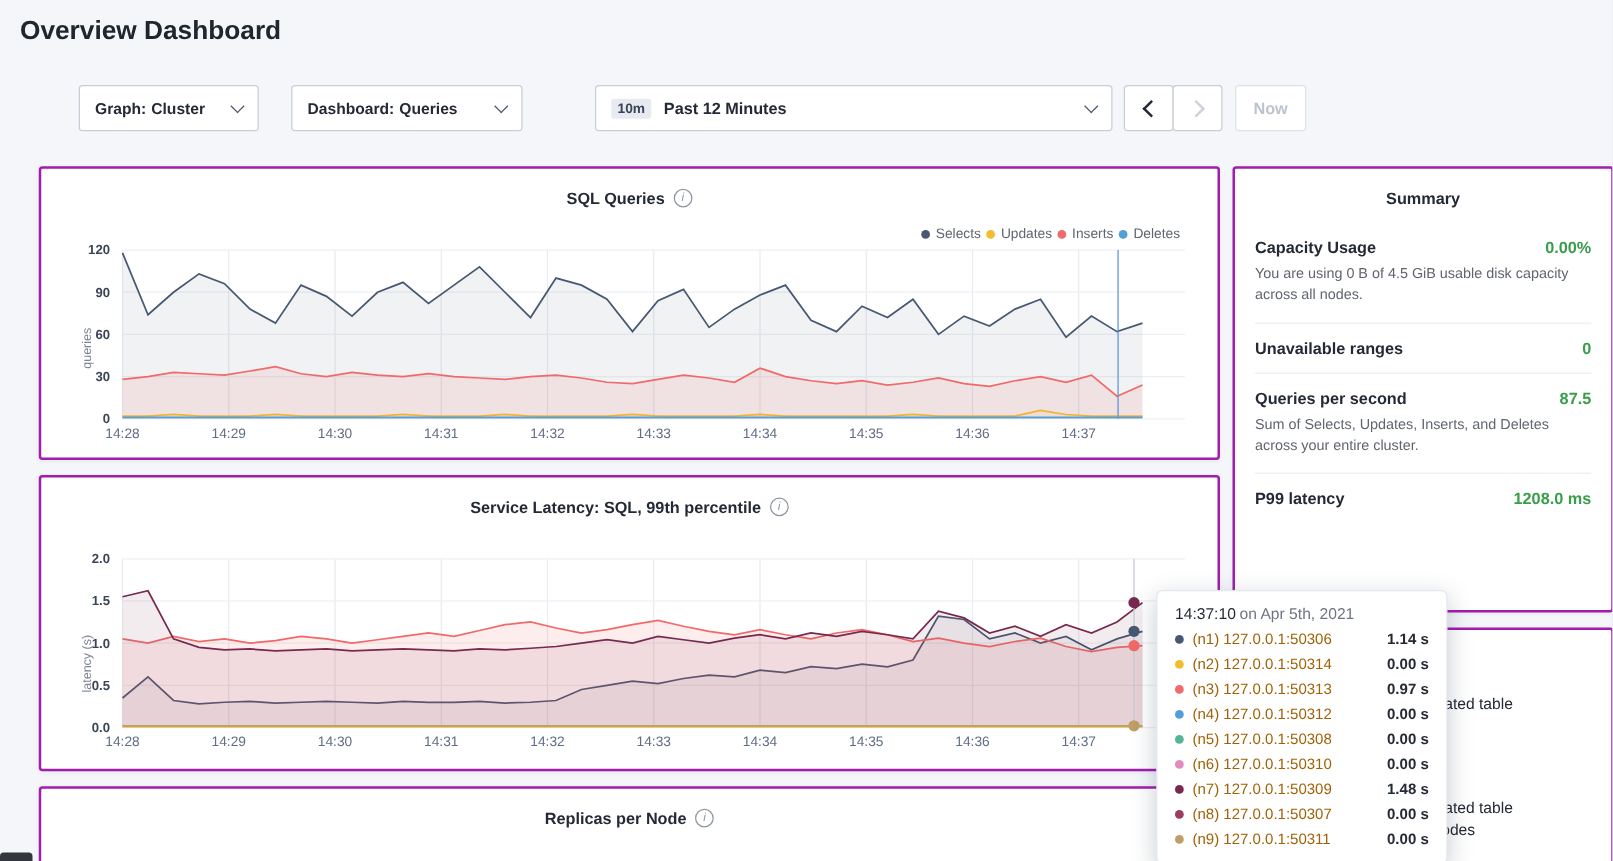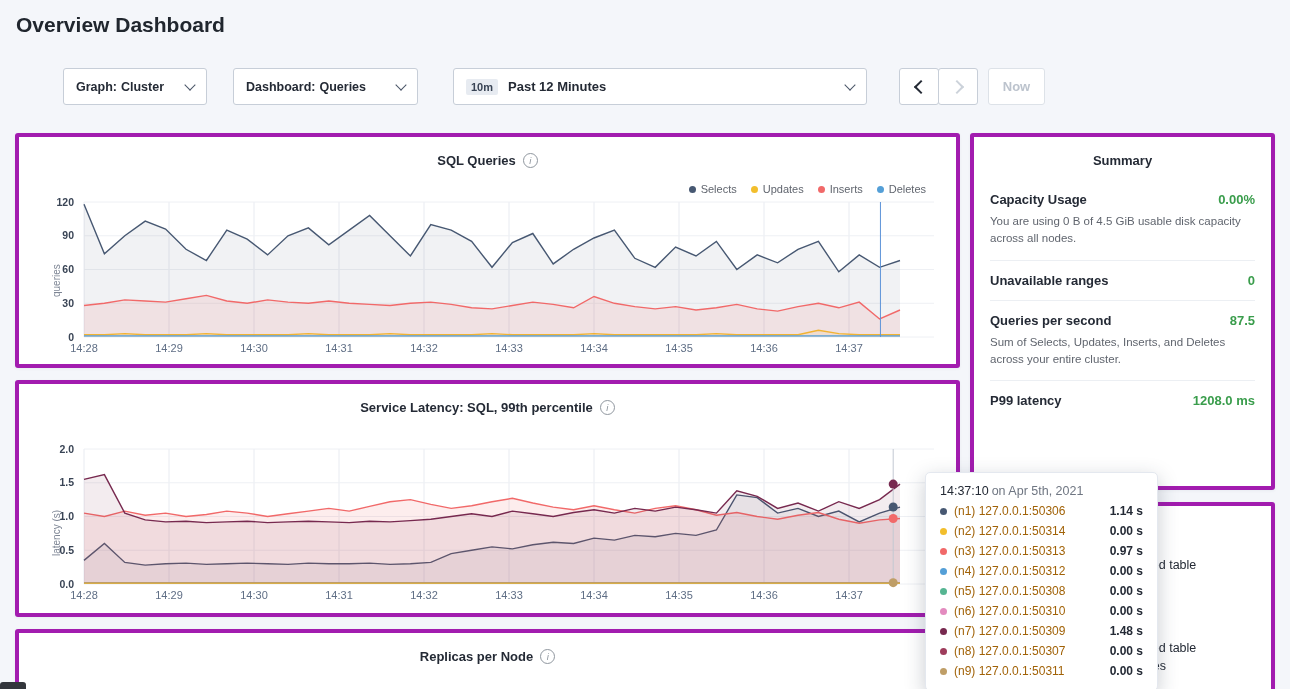--- a/index.html
+++ b/index.html
@@ -10,45 +10,45 @@
   
   .btn{position:absolute;height:37px;background:#fff;border:1px solid #c7ced8;border-radius:3px;
        display:flex;align-items:center;padding:0 12px;font-size:12.5px;color:#242a35;
        box-sizing:border-box;cursor:pointer;margin-left:48px;}
   .dd-graph{left:15px;top:68px;width:144px;}
   .dd-dashboard{left:185px;top:68px;width:185px;}
   .dd-label{font-weight:600;}
   .dd-value{font-weight:700;margin-left:4px;}
   .chev{width:7px;height:7px;border-right:1.5px solid #4a5568;border-bottom:1.5px solid #4a5568;
         transform:rotate(45deg);margin-left:auto;margin-bottom:3px;flex:none;}
-  .time-sel{left:405px;top:68px;width:414px;}
+  .time-sel{left:428px;top:68px;width:414px;}
   .time-badge{background:#e7ebf1;border-radius:2px;font-size:11px;font-weight:700;color:#394455;padding:2px 5px;}
   .time-value{font-size:13px;font-weight:700;margin-left:10px;color:#242a35;}
   .nav-prev{left:851px;top:68px;width:40px;justify-content:center;padding:0;}
   .nav-next{left:890px;top:68px;width:40px;justify-content:center;padding:0;}
   .arrow{width:8px;height:8px;border-right:2px solid #242a35;border-bottom:2px solid #242a35;}
   .arrow.left{transform:rotate(135deg);margin-left:3px;}
   .arrow.right{transform:rotate(-45deg);margin-right:3px;}
   .nav-next .arrow{border-color:#ccd2da;}
   .now-btn{left:940px;top:68px;width:57px;justify-content:center;color:#bcc3cd;
            border-color:#dde2e8;font-weight:700;font-size:13px;}
 
   
-  .card{position:absolute;background:#fff;border:4px solid #a21caf;border-radius:3px;
-        box-shadow:0 1px 3px rgba(56,76,108,0.06);box-sizing:border-box;}
+  .card{position:absolute;background:#fff;border:2px solid #a21caf;border-radius:3px;
+        box-shadow:0 1px 3px rgba(56,76,108,0.06);box-sizing:border-box;margin-left:16px;}
   .card-sql{left:15px;top:133px;width:945px;height:235px;}
   .card-latency{left:15px;top:380px;width:945px;height:237px;}
   .card-replicas{left:15px;top:629px;width:945px;height:80px;}
   .chart-title-row{position:absolute;top:16px;left:0;right:0;display:flex;justify-content:center;
                    align-items:center;gap:7px;}
   .chart-title{font-size:13px;font-weight:700;color:#242a35;}
   .info-icon{width:15px;height:15px;border:1px solid #90979f;border-radius:50%;color:#90979f;
              font-size:9.5px;line-height:13px;text-align:center;box-sizing:border-box;
              font-style:italic;cursor:pointer;flex:none;}
-  .legend{position:absolute;top:46px;right:30px;display:flex;gap:14px;}
+  .legend{position:absolute;top:46px;right:30px;display:flex;gap:4px;}
   .legend-item{display:flex;align-items:center;gap:5px;font-size:11px;color:#60656e;cursor:pointer;}
   .legend-dot{width:7px;height:7px;border-radius:50%;}
   .ylab{position:absolute;transform:rotate(-90deg);transform-origin:left top;font-size:10px;color:#7d8594;}
   .ylab-sql{left:32px;top:160px;}
   .ylab-lat{left:32px;top:172px;}
   .chart-svg{position:absolute;left:10px;top:55px;width:915px;height:175px;}
   svg text{font-family:"Liberation Sans",sans-serif;}
 
   
   .summary-card{left:970px;top:133px;width:305px;height:357px;}

